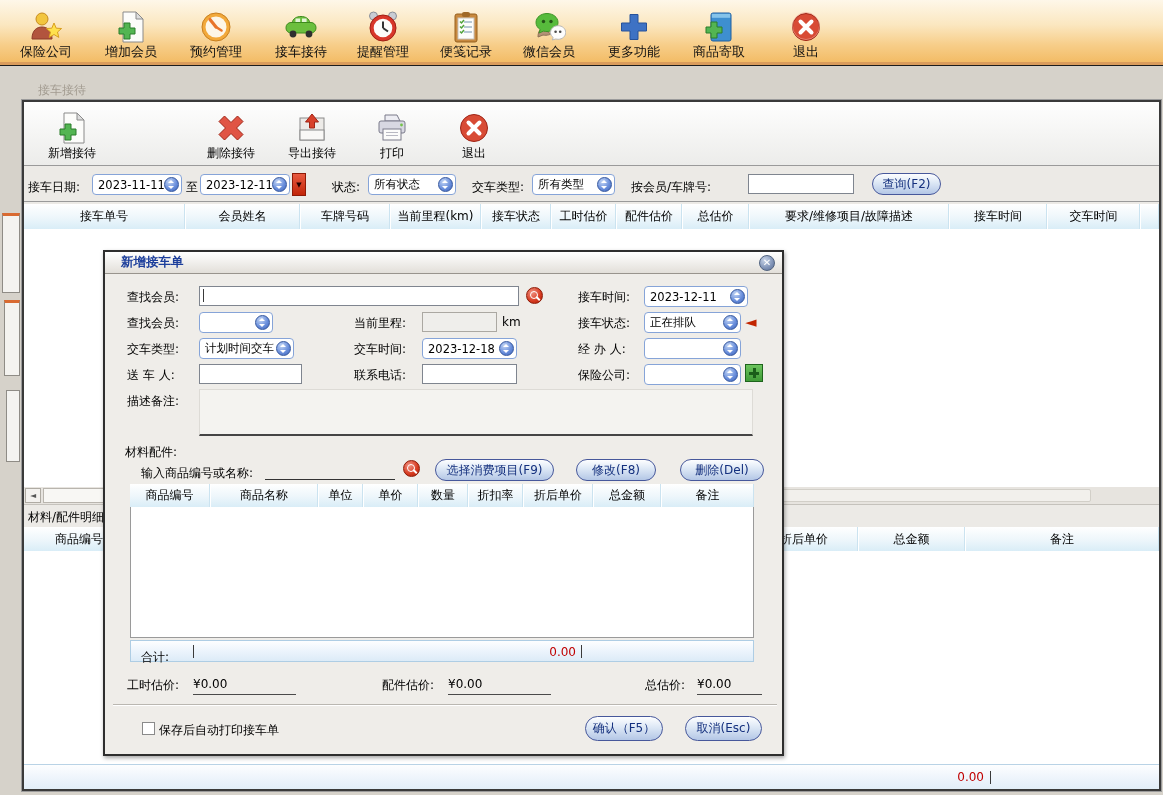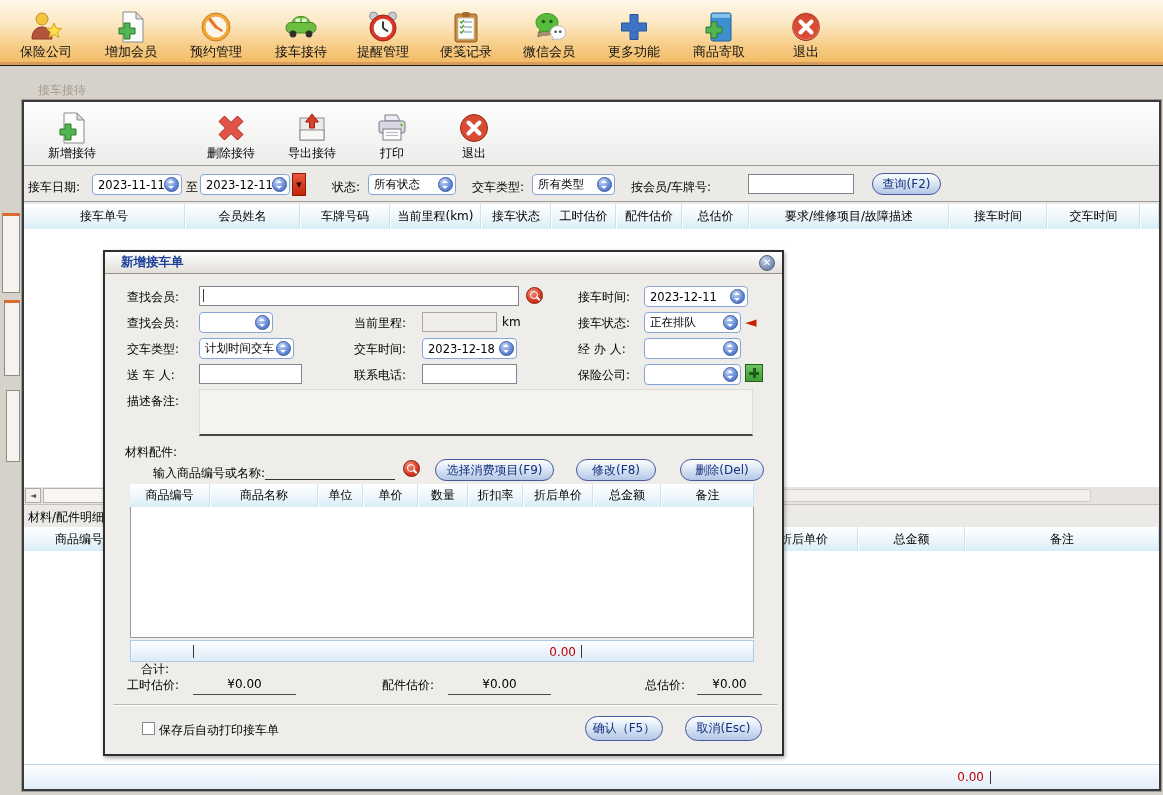--- a/index.html
+++ b/index.html
@@ -56,21 +56,21 @@
 #hscroll .track{position:absolute;left:580px;top:2px;width:487px;height:13px;background:#F2F0EC;border:1px solid #D2CFC8;border-radius:2px}
 
 #dialog{position:absolute;left:103px;top:250px;width:681px;height:506px;background:#EFEDE9;border:2px solid #2e2e2e;box-shadow:1px 2px 4px rgba(0,0,0,.35);z-index:20}
 #dlg-title{position:absolute;left:0;top:0;width:100%;height:22px;background:linear-gradient(#FFFFFF,#E2DFD9);border-bottom:1px solid #98948D;display:flex;align-items:center;padding-left:16px}
 #dlg-title .t{color:#1C3E9B;font-weight:bold;font-size:12.5px}
 .closebtn{position:absolute;right:7px;top:3px;width:16px;height:16px;border-radius:50%;cursor:pointer;
  background:radial-gradient(circle at 35% 30%,#C9D5E8,#7F92B6 60%,#5B6D93);border:1px solid #51637F;color:#fff;
  display:flex;align-items:center;justify-content:center;font-size:10px;font-weight:bold;line-height:1}
 .dtbl-border{position:absolute;border:1px solid #9a9a9a;background:#fff}
 .sumrow{position:absolute;background:linear-gradient(#FDFEFF,#ECF4FC 50%,#DCEBF7);border:1px solid #AECDE4;display:flex;align-items:center}
-.uval{display:inline-block;border-bottom:1px solid #4a4a4a;text-align:center}
+.uval{display:inline-block;border-bottom:1px solid #4a4a4a;text-align:left}
 .checkbox{position:absolute;width:13px;height:13px;background:#fff;border:1px solid #8a8a8a;cursor:pointer}
 .red{color:#C00000}
 .underin{position:absolute;height:18px;border-bottom:1px solid #333}
 #detail-total{position:absolute;left:24px;top:764px;width:1135px;height:25px;background:linear-gradient(#FDFEFF,#EFF5FC 50%,#E2EEF8);border-top:1px solid #B9D3E6;display:flex;align-items:center}
 .artifact{position:absolute;background:#F4F3F0;border:1px solid #8F8C86}
 </style>
 </head>
 <body>
 
 <div id="topbar">
@@ -342,21 +342,21 @@
   <div class="combo" style="left:539px;top:112px;width:97px">
     <span class="txt"></span>
     <span class="spin"></span>
   </div>
   <span class="gplus" style="left:640px;top:112px"></span>
 
   <span class="lbl" style="left:22px;top:141px">描述备注:</span>
   <div style="position:absolute;left:94px;top:137px;width:554px;height:47px;background:#F4F3F0;border:1px solid #DDDBD6;border-bottom:2px solid #454545"></div>
 
   <span class="lbl" style="left:20px;top:192px">材料配件:</span>
-  <span class="lbl" style="left:48px;top:213px">输入商品编号或名称:</span>
+  <span class="lbl" style="left:36px;top:213px">输入商品编号或名称:</span>
   <div class="underin" style="left:160px;top:210px;width:130px"></div>
   <span class="mag" style="position:absolute;left:298px;top:208px"></span>
   <div class="pill" style="left:330px;top:207px;width:119px">
     <span>选择消费项目(F9)</span>
   </div>
   <div class="pill" style="left:471px;top:207px;width:80px">
     <span>修改(F8)</span>
   </div>
   <div class="pill" style="left:575px;top:207px;width:84px">
     <span>删除(Del)</span>
@@ -369,21 +369,21 @@
     <div class="hcell" style="width:55px">单价</div>
     <div class="hcell" style="width:50px">数量</div>
     <div class="hcell" style="width:55px">折扣率</div>
     <div class="hcell" style="width:70px">折后单价</div>
     <div class="hcell" style="width:68px">总金额</div>
     <div class="hcell" style="flex:1">备注</div>
   </div>
   <div class="dtbl-border" style="left:25px;top:255px;width:624px;height:131px;border-top:none"></div>
 
   <div class="sumrow" style="left:25px;top:388px;width:624px;height:22px">
-    <span class="lbl" style="left:10px;top:20px">合计:</span>
+    <span class="lbl" style="left:10px;top:8px">合计:</span>
     <span class="vline" style="position:absolute;left:62px;top:4px"></span>
     <span class="red" style="position:absolute;left:355px;width:90px;text-align:right;top:4px">0.00</span>
     <span class="vline" style="position:absolute;left:450px;top:4px"></span>
   </div>
 
   <span class="lbl" style="left:22px;top:425px">工时估价:</span>
   <span class="lbl uval" style="left:88px;top:425px;width:103px;height:18px">¥0.00</span>
   <span class="lbl" style="left:277px;top:425px">配件估价:</span>
   <span class="lbl uval" style="left:343px;top:425px;width:103px;height:18px">¥0.00</span>
   <span class="lbl" style="left:540px;top:425px">总估价:</span>

